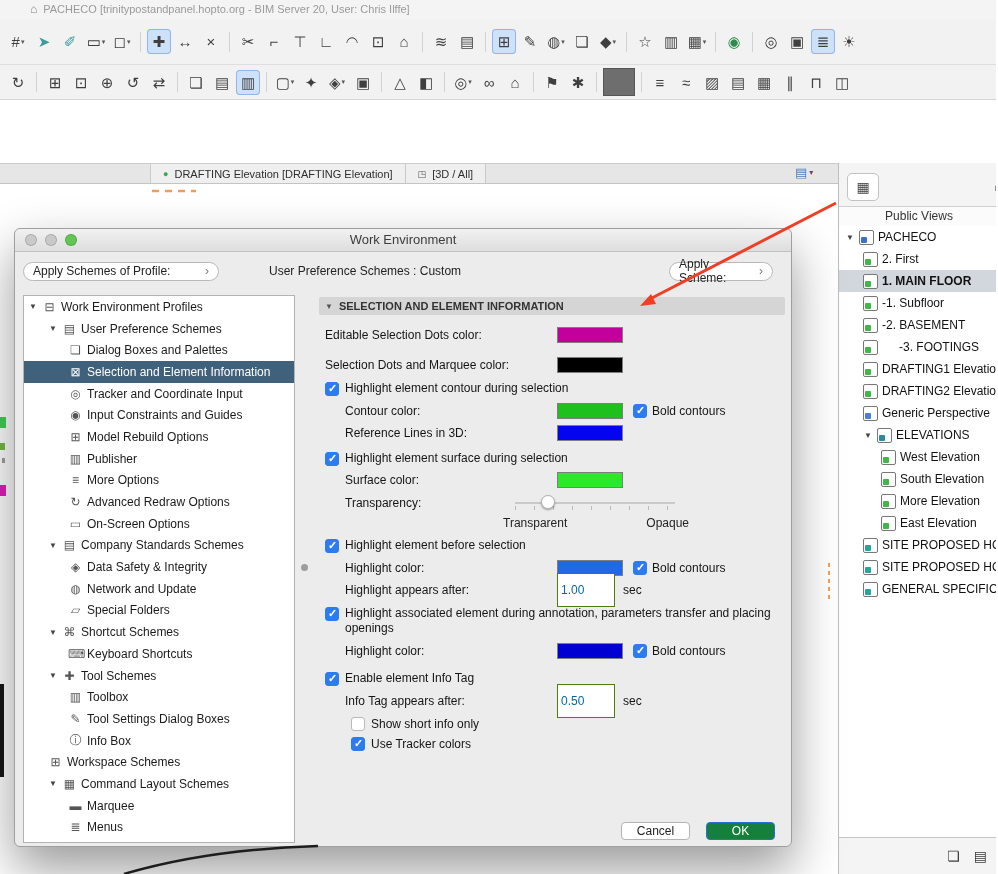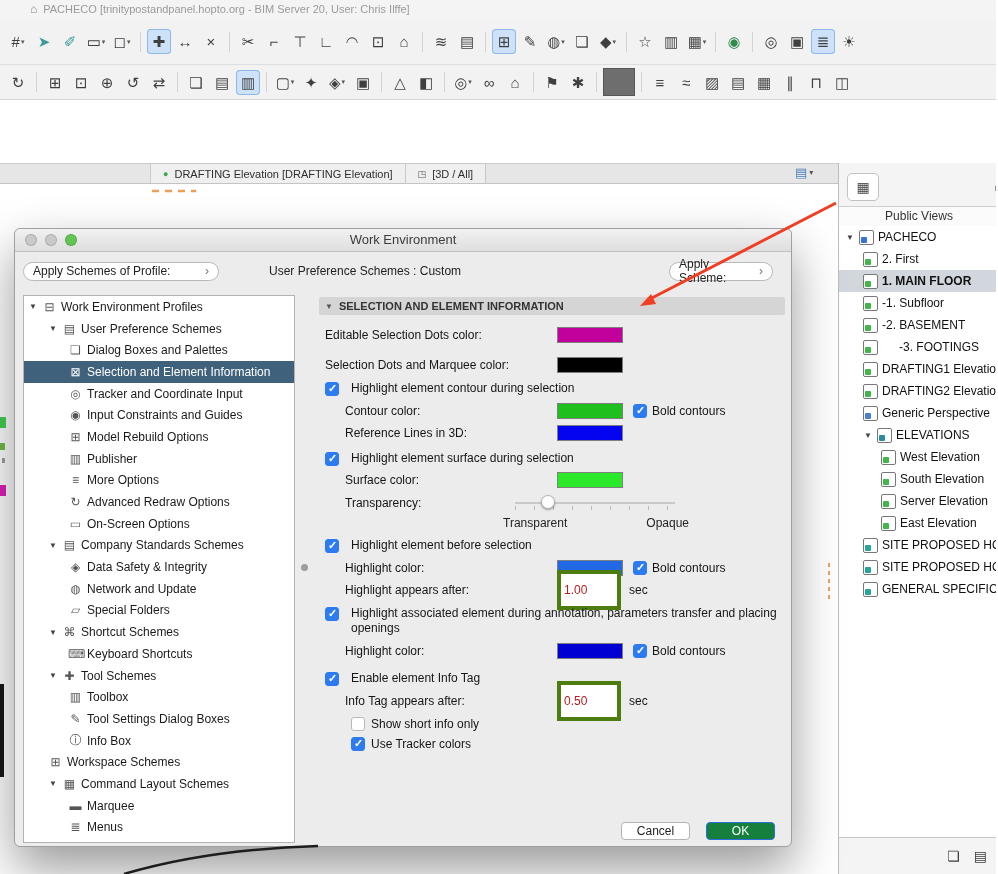--- a/index.html
+++ b/index.html
@@ -97,26 +97,26 @@
   .crow{display:flex;align-items:center;height:20px;margin-bottom:2px;font-size:12px;}
   .lbl{box-sizing:border-box;width:238px;padding-left:6px;flex:none;}
   .lbl.ind{padding-left:26px;}
   .lbl.short{width:196px;}
   .swatch{width:64px;height:14px;border:1px solid #7e7e7e;flex:none;}
   .boldgrp{display:flex;align-items:center;gap:5px;margin-left:10px;}
   .cb{width:14px;height:14px;border-radius:3px;border:1px solid #b9b9b9;background:#fff;
       display:inline-block;position:relative;flex:none;box-sizing:border-box;}
   .cb.on{background:#2d7bf0;border-color:#2d7bf0;}
   .cb.on::after{content:"✓";color:#fff;font-size:11px;font-weight:bold;position:absolute;left:2px;top:-1px;}
-  .chkrow{display:flex;align-items:flex-start;gap:12px;margin:6px 0 4px 6px;font-size:12px;}
+  .chkrow{display:flex;align-items:flex-start;gap:6px;margin:6px 0 4px 6px;font-size:12px;}
   .chkrow .cb{margin-top:1px;}
   .chkrow .clabel{max-width:428px;line-height:1.3;}
   .subchk{display:flex;align-items:center;gap:6px;margin:0 0 6px 32px;font-size:12px;}
-  .numfield{width:50px;height:16px;border:4px solid #4d7c0f;font:12px "Liberation Sans",sans-serif;
-            padding:8px 3px;background:#fff;color:#b91c1c;}
+  .numfield{width:50px;height:16px;border:1px solid #4d7c0f;font:12px "Liberation Sans",sans-serif;
+            padding:8px 3px;background:#fff;color:#0369a1;}
   .unit{margin-left:8px;}
   .slider{position:relative;height:18px;width:160px;margin-left:196px;}
   .slider .track{position:absolute;left:0;right:0;top:8px;height:2px;background:#c9c9c9;}
   .slider .ticks{position:absolute;left:0;right:0;top:12px;height:4px;
                  background-image:repeating-linear-gradient(to right,#b9b9b9 0 1px,transparent 1px 19px);}
   .slider .thumb{position:absolute;top:1px;width:14px;height:14px;border-radius:50%;background:#fdfdfd;
                  border:1px solid #b5b5b5;box-shadow:0 1px 2px rgba(0,0,0,.35);box-sizing:border-box;}
   .trans-labels{margin-left:184px;width:186px;display:flex;justify-content:space-between;
                 font-size:12px;color:#222;margin-bottom:8px;}
   .dlg-buttons{position:absolute;right:16px;bottom:6px;display:flex;gap:16px;}
@@ -633,21 +633,21 @@
             <i style="background: rgb(67, 182, 73);"></i>
           </span>
           <span class="nav-label">South Elevation</span>
         </div>
 
         <div class="nav-row" style="padding-left: 42px;">
 
           <span class="vicon">
             <i style="background: rgb(67, 182, 73);"></i>
           </span>
-          <span class="nav-label">Server Elevation</span>
+          <span class="nav-label">More Elevation</span>
         </div>
 
         <div class="nav-row" style="padding-left: 42px;">
 
           <span class="vicon">
             <i style="background: rgb(67, 182, 73);"></i>
           </span>
           <span class="nav-label">East Elevation</span>
         </div>
 

